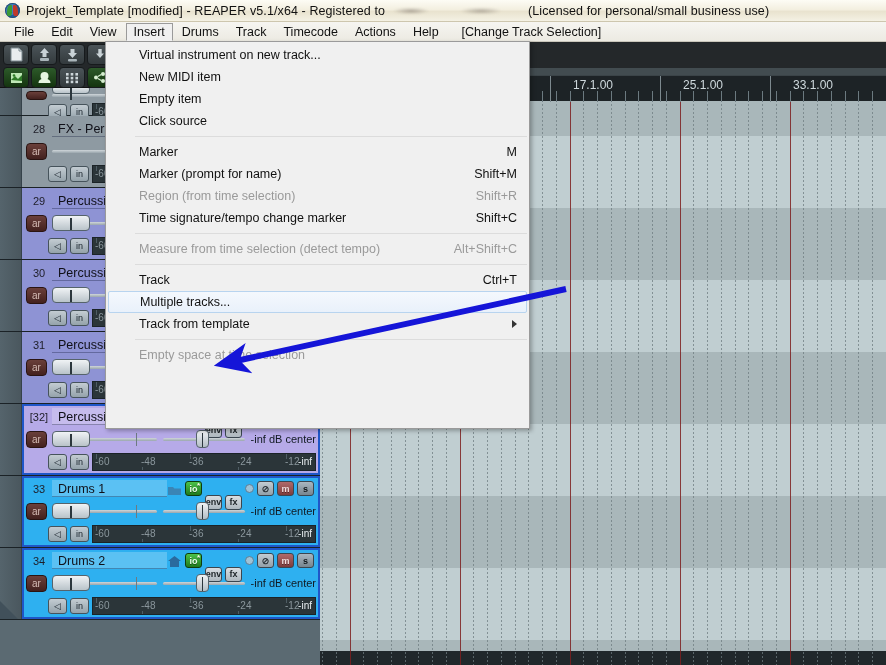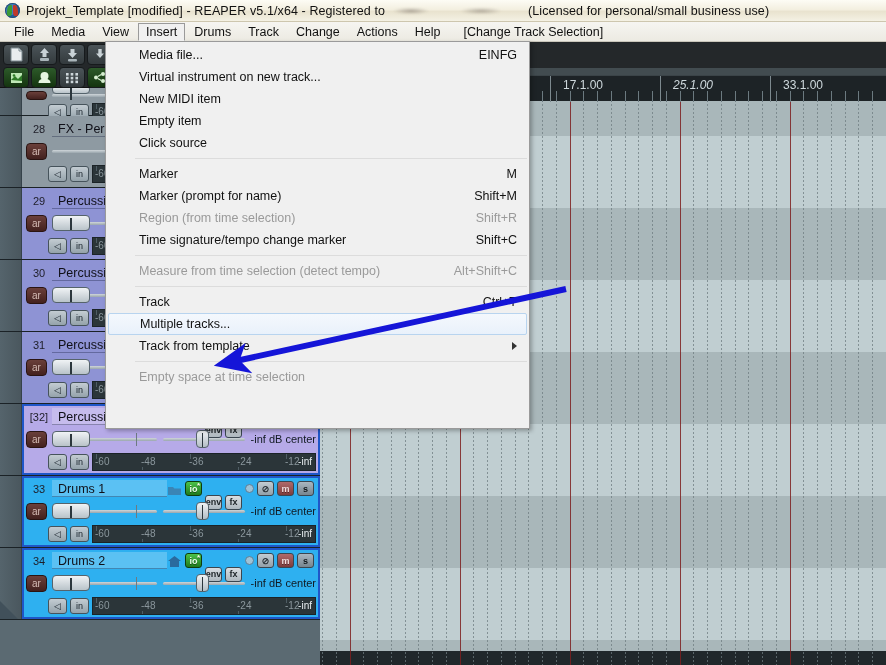--- a/index.html
+++ b/index.html
@@ -179,21 +179,21 @@
     background:#b9c6c9; overflow:hidden;
   }
   #ruler{
     position:absolute; left:320px; top:75px; width:566px; height:26px;
     background:#1d2326; border-top:1px solid #3b4448; z-index:5;
   }
   #ruler-top{
     position:absolute; left:320px; top:68px; width:566px; height:8px;
     background:#424c50; z-index:5;
   }
-  .ruler-lab{ position:absolute; top:2px; font-size:12px; color:#cfd9dd; padding-left:11px; }
+  .ruler-lab{ position:absolute; top:2px; font-size:12px; color:#cfd9dd; padding-left:21px; }
   .ruler-div{ position:absolute; top:0; width:1px; height:26px; background:#7d8a8f; }
   .ruler-min{ position:absolute; top:15px; width:1px; height:11px; background:#6c7a80; }
 
   .arow{ position:absolute; left:0; width:566px; }
   .arow.dark{ background:#a9b7ba; }
   .arow.light{ background:#c0ced1; }
   .agrid{ position:absolute; top:0; bottom:0; width:1px;
     background:repeating-linear-gradient(to bottom,#6e7c80 0 2px, transparent 2px 4px); opacity:.75;}
   .abar{ position:absolute; top:0; bottom:0; width:1px; background:#7d1f1f; opacity:.85; }
   #arr-top-strip{ position:absolute; left:0; top:0; width:566px; height:7px; background:#20282b; }
@@ -236,26 +236,26 @@
 
 <div id="titlebar">
   <span id="reaper-logo"></span>
   <span class="title-text">Projekt_Template [modified] - REAPER v5.1/x64 - Registered to</span>
   <span id="title-redacted"></span>
   <span class="title-text">(Licensed for personal/small business use)</span>
 </div>
 
 <div id="menubar">
   <div class="menu-item">File</div>
-  <div class="menu-item">Media</div>
+  <div class="menu-item">Edit</div>
   <div class="menu-item">View</div>
   <div class="menu-item open">Insert</div>
   <div class="menu-item">Drums</div>
   <div class="menu-item">Track</div>
-  <div class="menu-item">Change</div>
+  <div class="menu-item">Timecode</div>
   <div class="menu-item">Actions</div>
   <div class="menu-item">Help</div>
   <div class="menu-extra">[Change Track Selection]</div>
 </div>
 
 <div id="toolbar">
   <div class="tb-row">
     <div class="tb-btn">
       <svg class="tb-ico" width="13" height="15" viewBox="0 0 13 15">
           <path d="M1 1h8l3 3v10H1z" fill="#e9edef" stroke="#7d8a90"></path>
@@ -318,21 +318,21 @@
         </svg>
     </div>
   </div>
 </div>
 
 <div id="ruler-top"></div>
 <div id="ruler">
     <div class="ruler-div" style="left: 230px;"></div>
     <div class="ruler-lab" style="left: 232px;">17.1.00</div>
     <div class="ruler-div" style="left: 340px;"></div>
-    <div class="ruler-lab" style="left: 342px; font-style: italic;">25.1.00</div>
+    <div class="ruler-lab" style="left: 342px;">25.1.00</div>
     <div class="ruler-div" style="left: 450px;"></div>
     <div class="ruler-lab" style="left: 452px;">33.1.00</div>
     <div class="ruler-min" style="left: 222px;"></div>
     <div class="ruler-min" style="left: 236px;"></div>
     <div class="ruler-min" style="left: 250px;"></div>
     <div class="ruler-min" style="left: 263px;"></div>
     <div class="ruler-min" style="left: 277px;"></div>
     <div class="ruler-min" style="left: 291px;"></div>
     <div class="ruler-min" style="left: 305px;"></div>
     <div class="ruler-min" style="left: 318px;"></div>
@@ -792,24 +792,20 @@
             <div class="meter-tick" style="left: 193px; top: 0px; height: 5px;"></div>
             <div class="meter-lab inf" style="left: auto; right: 3px;">-inf</div>
           </div>
         </div>
       </div>
     </div>
   </div>
 
 <div id="dropdown">
   <div class="gutter-strip"></div>
-<div class="mrow">
-      <span>Media file...</span>
-      <span class="accel">EINFG</span>
-    </div>
     <div class="mrow">
       <span>Virtual instrument on new track...</span>
     </div>
     <div class="mrow">
       <span>New MIDI item</span>
     </div>
     <div class="mrow">
       <span>Empty item</span>
     </div>
     <div class="mrow">

